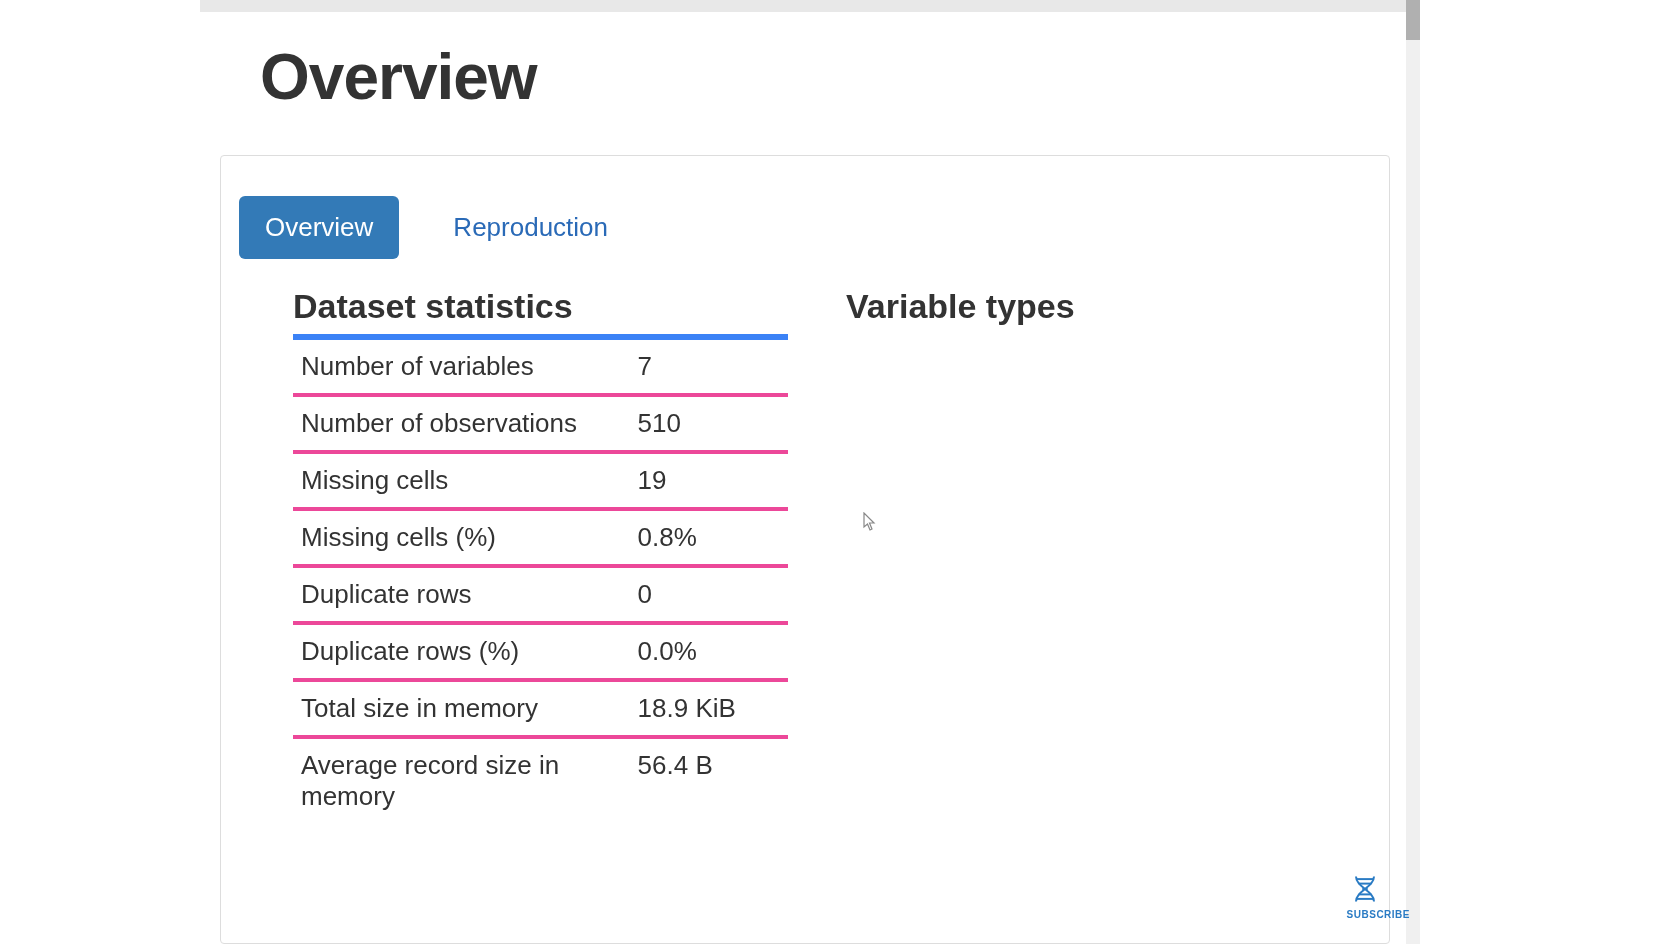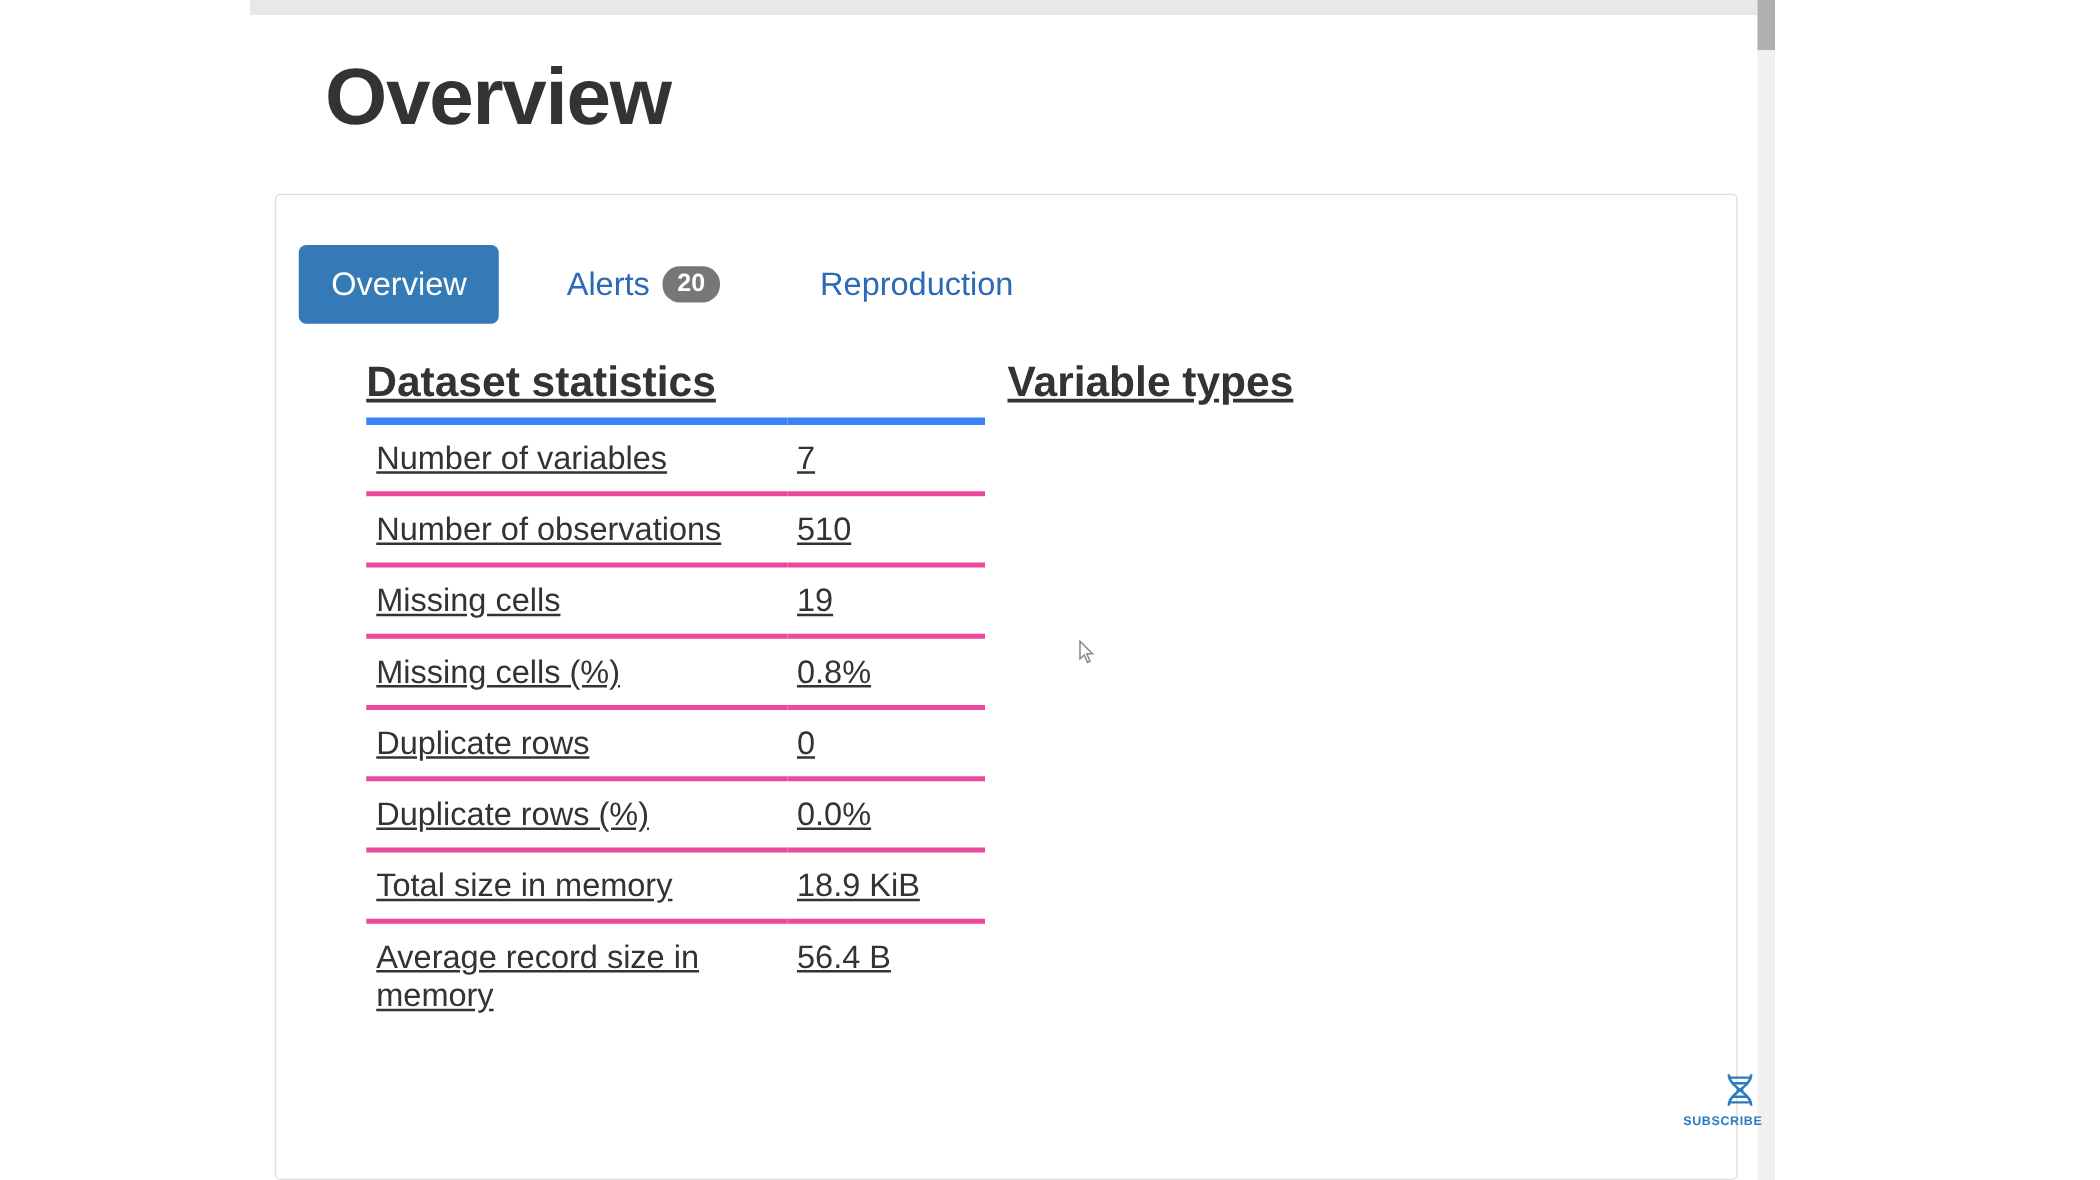--- a/index.html
+++ b/index.html
@@ -89,23 +89,23 @@
       font-size: 20px;
       font-weight: 600;
       border-radius: 14px;
       padding: 3px 12px;
       margin-left: 10px;
       min-width: 34px;
     }
     .content {
       display: flex;
       margin-top: 28px;
+      gap: 40px;
       padding-left: 48px;
       padding-right: 20px;
-      text-decoration: underline;
     }
     .col {
       flex: 1;
     }
     .section-heading {
       font-size: 34px;
       font-weight: 600;
       color: #333;
       margin-bottom: 8px;
     }
@@ -134,25 +134,25 @@
     }
     .left-col {
       max-width: 495px;
     }
     .right-col {
       max-width: 495px;
       margin-left: 18px;
     }
     .subscribe {
       position: absolute;
-      bottom: 41px;
+      bottom: 24px;
       right: 270px;
       display: flex;
       flex-direction: column;
-      align-items: flex-end;
+      align-items: flex-start;
       color: #2a7bc4;
       font-size: 10px;
       font-weight: 700;
       letter-spacing: 0.5px;
       cursor: pointer;
     }
     .subscribe svg {
       width: 36px;
       height: 36px;
       margin-bottom: 2px;
@@ -172,24 +172,20 @@
 <div class="topbar-shadow"></div>
 <div class="scrollbar-right"></div>
 <div class="scrollbar-thumb"></div>
 
 <h1 class="page-title">Overview</h1>
 
 <div class="panel">
   <div class="tabs">
     <div class="tab active">
       <span>Overview</span>
-    </div>
-    <div class="tab">
-      <span>Alerts</span>
-      <span class="badge">20</span>
     </div>
     <div class="tab">
       <span>Reproduction</span>
     </div>
   </div>
 
   <div class="content">
     <div class="col left-col">
       <h2 class="section-heading">Dataset statistics</h2>
       <table class="stats-table">

